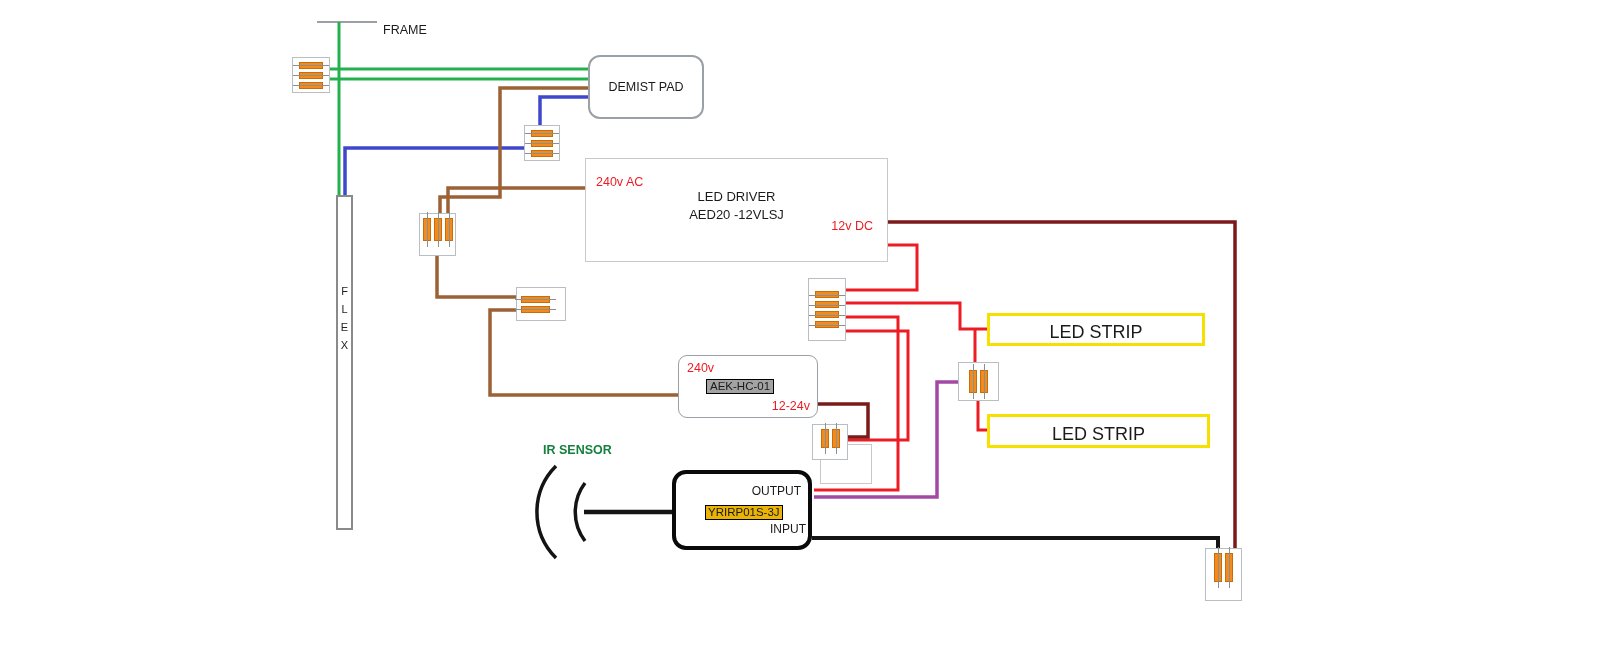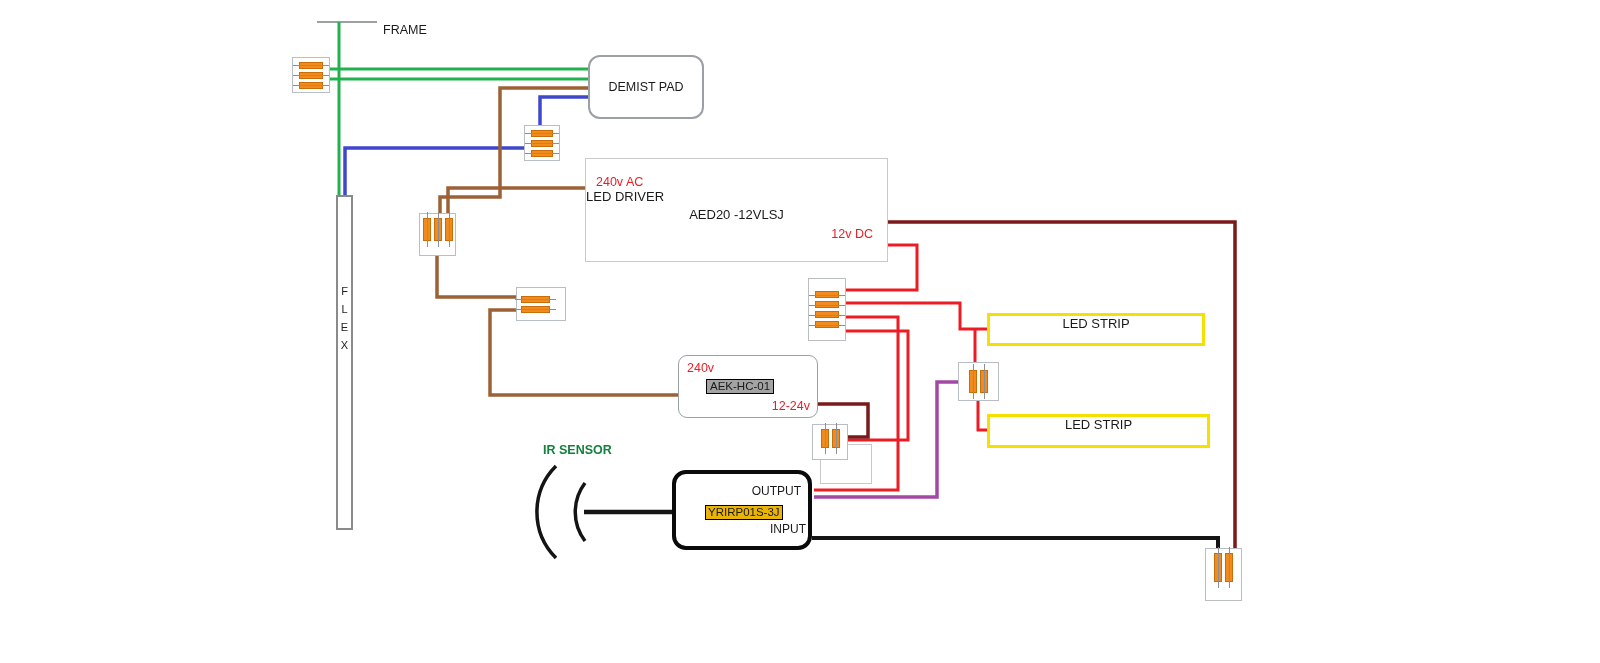--- a/index.html
+++ b/index.html
@@ -12,42 +12,42 @@
   .box{position:absolute;background:#fff;box-sizing:border-box;}
   .lbl{position:absolute;font-size:12.5px;white-space:nowrap;line-height:1.15;}
   .red-lbl{color:#ed1c24;}
 
   #frame-label{left:383px;top:23px;}
 
   #demist{left:588px;top:55px;width:116px;height:64px;border:2px solid #9aa0a6;border-radius:12px;
           display:flex;align-items:center;justify-content:center;font-size:12.5px;text-align:center;}
 
   #driver{left:585px;top:158px;width:303px;height:104px;border:1px solid #c9c9c9;}
-  #driver .t1{left:0;right:0;top:31px;text-align:left;font-size:13px;}
+  #driver .t1{left:0;right:0;top:31px;text-align:center;font-size:13px;}
   #driver .t2{left:0;right:0;top:49px;text-align:center;font-size:13px;}
   #driver .in{left:10px;top:16px;}
-  #driver .out{right:14px;bottom:20px;text-align:right;}
+  #driver .out{right:14px;bottom:28px;text-align:right;}
 
   #flex-tube{left:336px;top:195px;width:17px;height:335px;border:2px solid #8a8a8a;
              display:flex;justify-content:center;}
   #flex-label{margin-top:88px;writing-mode:vertical-rl;text-orientation:upright;
               font-size:11px;letter-spacing:6px;color:#222;}
 
   #aek{left:678px;top:355px;width:140px;height:63px;border:1.5px solid #9aa0a6;border-radius:9px;text-decoration:underline;}
   #aek .in{left:8px;top:5px;}
   #aek .model{left:27px;top:23px;border:1.5px solid #000;padding:0 3px;font-size:11.5px;background:#a3a3a3;}
   #aek .out{right:7px;top:43px;}
 
   #ir-label{left:543px;top:443px;color:#15803d;font-weight:bold;}
   #ir-box{left:672px;top:470px;width:140px;height:80px;border:4px solid #0a0a0a;border-radius:14px;}
   #ir-box .out{right:7px;top:11px;font-size:12px;}
   #ir-box .model{left:29px;top:31px;border:1.5px solid #000;padding:0 2px;font-size:11.5px;background:#eab308;}
   #ir-box .in{right:2px;bottom:9px;font-size:12px;text-align:right;}
 
-  .strip{border:3px solid #f5e000;display:flex;align-items:flex-start;justify-content:center;font-size:13px;}
+  .strip{border:3px solid #f5e000;display:flex;align-items:flex-end;justify-content:center;font-size:18px;}
   #strip1{left:987px;top:313px;width:218px;height:33px;}
   #strip2{left:987px;top:414px;width:223px;height:34px;}
 
   #plateF{left:820px;top:444px;width:52px;height:40px;border:1.5px solid #c9c9c9;}
 
   .connector{position:absolute;background:#fff;border:1.5px solid #b9bec4;box-sizing:border-box;
              display:flex;gap:3px;align-items:center;justify-content:center;z-index:5;}
   .connector.col{flex-direction:column;}
   .connector.row{flex-direction:row;}
   .col.anchor-start{justify-content:center;align-items:flex-start;padding-left:4px;}

